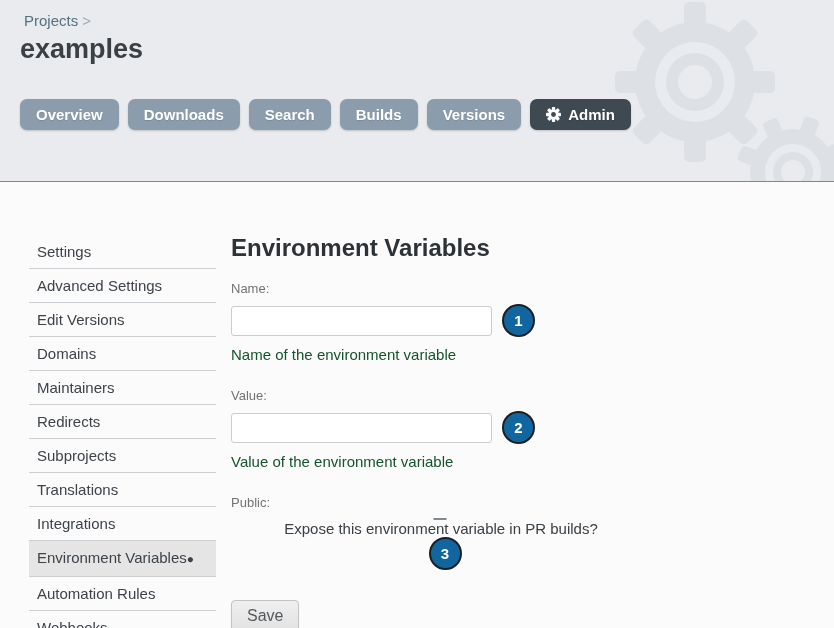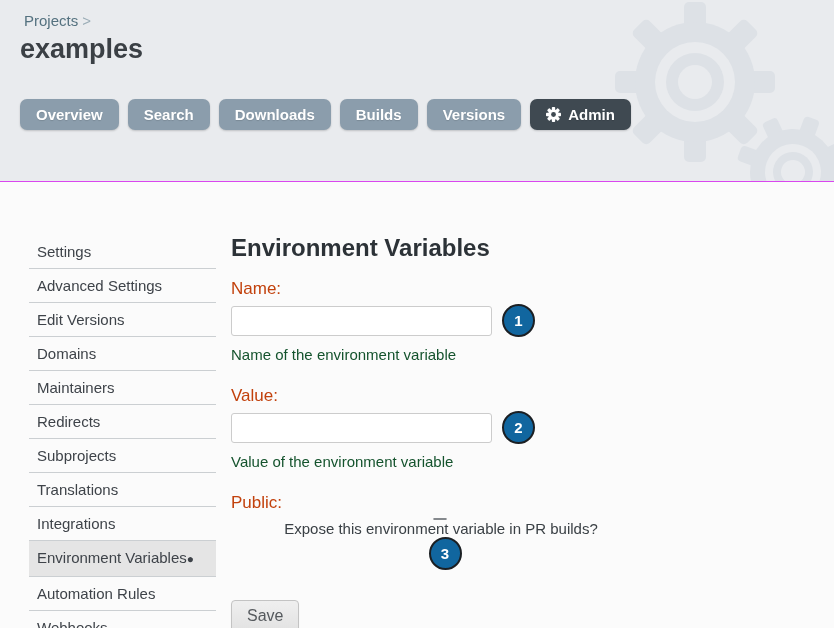--- a/index.html
+++ b/index.html
@@ -41,21 +41,21 @@
     padding:8px 8px; font-size:15px; line-height:17px; color:#3e4349;
     border-bottom:1px solid #cbcfd2; cursor:pointer;
   }
   .sidebar-item.active { background:#e5e5e5; }
   .sidebar-item .bullet { font-size:12px; color:#3e4349; }
 
   .main { margin:53px 0 0 15px; width:420px; }
   .main-title { font-size:24px; line-height:26px; font-weight:700; color:#2c3237; margin-bottom:18px; }
 
   .field-group { margin-bottom:22px; }
-  .field-label { font-size:17px; line-height:19px; color:#c2410c; margin-bottom:6px; }
+  .field-label { font-size:13px; line-height:19px; color:#737373; margin-bottom:6px; }
   .field-row { display:flex; align-items:center; }
   .text-input {
     width:261px; height:30px; border:1px solid #cccccc; border-radius:3px;
     background:#ffffff; font-family:"Liberation Sans", sans-serif; font-size:15px;
     padding:0 8px; color:#3e4349; outline:none;
   }
   .field-help { font-size:15px; line-height:19px; color:#14532d; margin-top:8px; }
 
   .annotation {
     width:33px; height:33px; border-radius:50%; flex:0 0 33px;
@@ -128,22 +128,22 @@
     </svg>
 
     <div class="breadcrumb">
       <span class="crumb-link">Projects</span>
       <span class="crumb-sep">&gt;</span>
     </div>
     <div class="project-title">examples</div>
 
     <nav class="tabs">
       <button class="tab">Overview</button>
+      <button class="tab">Downloads</button>
       <button class="tab">Search</button>
-      <button class="tab">Downloads</button>
       <button class="tab">Builds</button>
       <button class="tab">Versions</button>
       <button class="tab active">
         <span class="gear-glyph">
           <svg width="15" height="15" viewBox="-10 -10 20 20" fill="#ffffff">
             <g>
               <rect x="-2.2" y="-10" width="4.4" height="4.5" rx="1"></rect>
               <rect x="-2.2" y="-10" width="4.4" height="4.5" rx="1" transform="rotate(45)"></rect>
               <rect x="-2.2" y="-10" width="4.4" height="4.5" rx="1" transform="rotate(90)"></rect>
               <rect x="-2.2" y="-10" width="4.4" height="4.5" rx="1" transform="rotate(135)"></rect>

